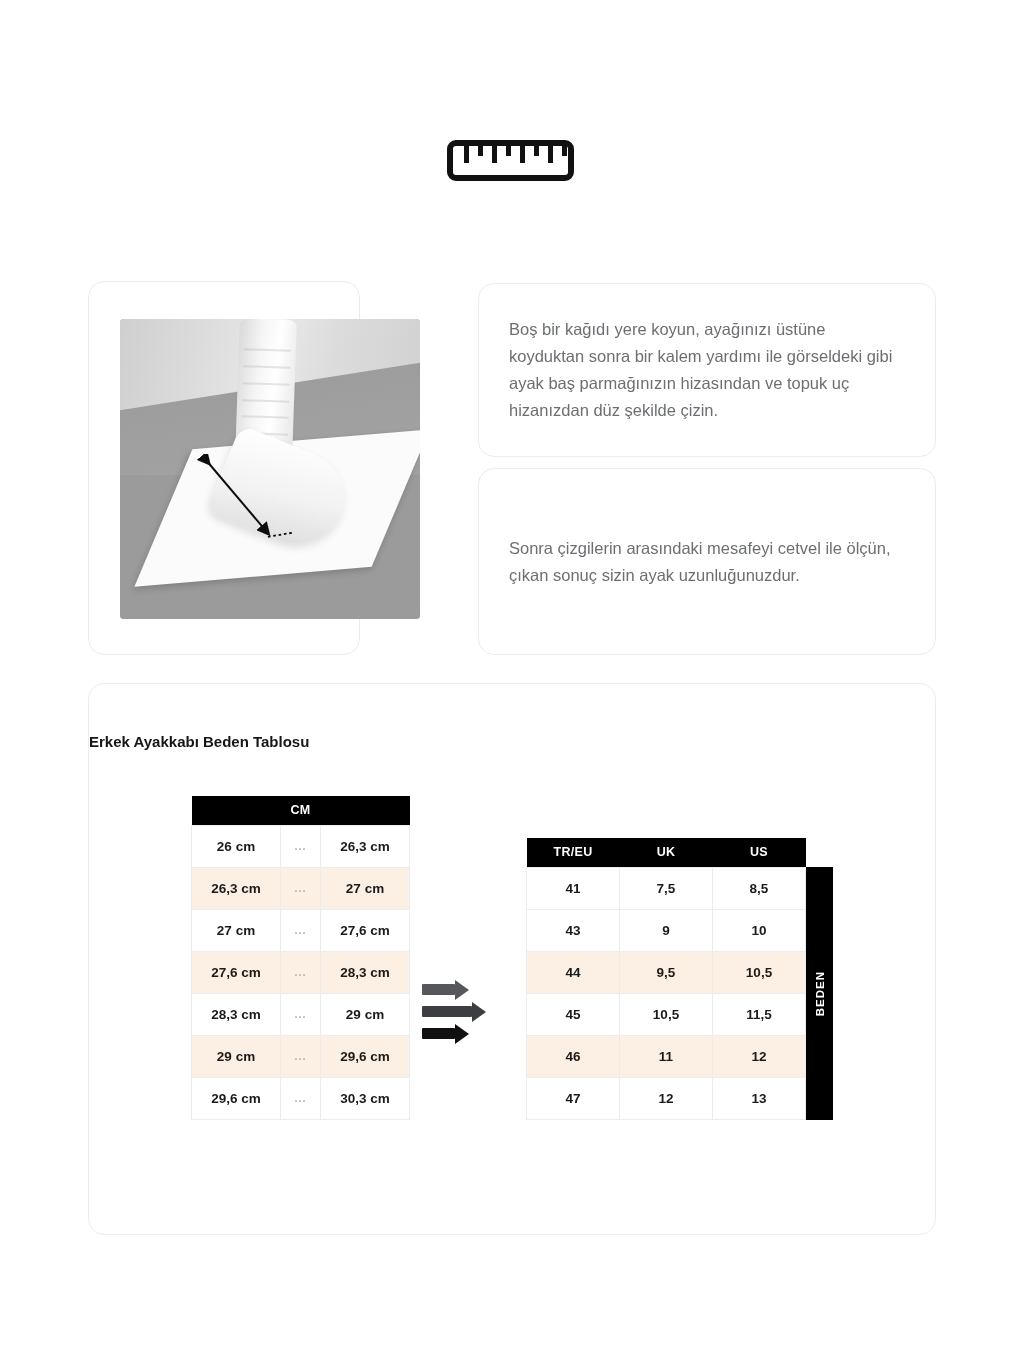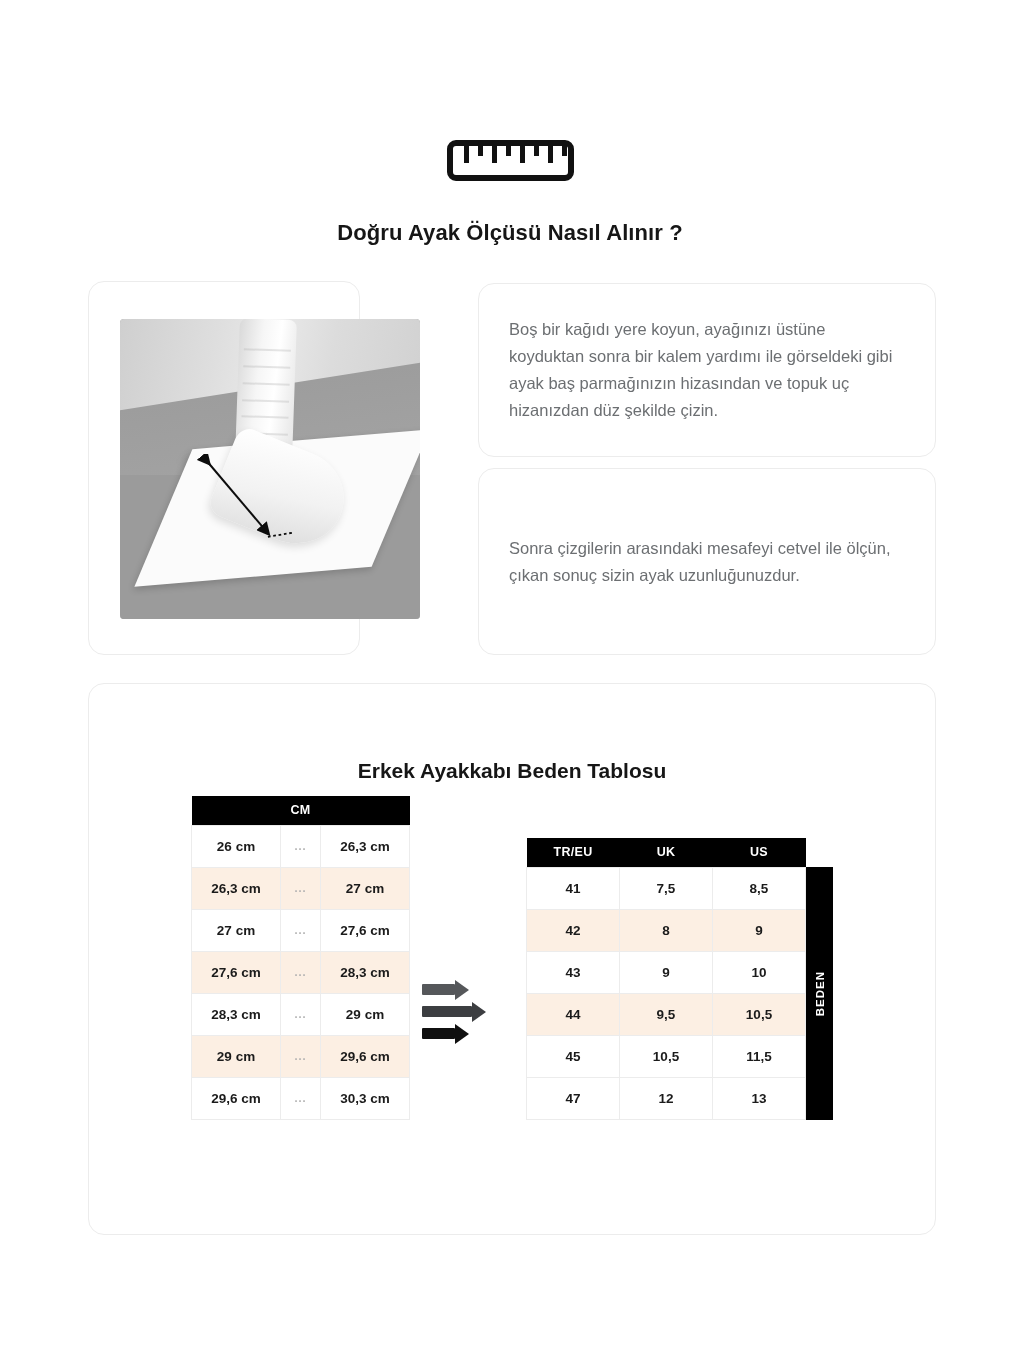--- a/index.html
+++ b/index.html
@@ -169,25 +169,23 @@
     width: 848px;
     height: 552px;
     border: 1px solid #ececec;
     border-radius: 16px;
     background: #fff;
   }
   .table-title {
     position: absolute;
     left: 0; right: 0;
     top: 49px;
-    text-align: center;
-    font-size: 21px;
+    font-size: 15px;
     font-weight: bold;
     color: #161616;
-    margin-top: 26px;
   }
 
   .tables-row {
     position: absolute;
     left: 0; right: 0;
     top: 112px;
     display: flex;
     justify-content: center;
     align-items: flex-end;
   }
@@ -296,21 +294,20 @@
       <div class="tick short" style="left:25px"></div>
       <div class="tick tall" style="left:39px"></div>
       <div class="tick short" style="left:53px"></div>
       <div class="tick tall" style="left:67px"></div>
       <div class="tick short" style="left:81px"></div>
       <div class="tick tall" style="left:95px"></div>
       <div class="tick short" style="left:109px"></div>
     </div>
   </div>
 
-  <h1 class="page-title">Doğru Ayak Ölçüsü Nasıl Alınır ?</h1>
 
   <div class="photo-card">
     <div class="photo-inner">
       <div class="ph-wall"></div>
       <div class="ph-floor"></div>
       <div class="ph-floor2"></div>
       <div class="ph-shadow"></div>
       <div class="ph-paper"></div>
       <div class="ph-leg">
         <div class="rib" style="top:18%"></div>
@@ -417,39 +414,39 @@
               <th>UK</th>
               <th>US</th>
             </tr>
           </thead>
           <tbody>
             <tr>
               <td>41</td>
               <td>7,5</td>
               <td>8,5</td>
             </tr>
-            <tr class="alt">
-              <td>42</td>
-              <td>8</td>
-              <td>9</td>
-            </tr>
             <tr>
               <td>43</td>
               <td>9</td>
               <td>10</td>
             </tr>
             <tr class="alt">
               <td>44</td>
               <td>9,5</td>
               <td>10,5</td>
             </tr>
             <tr>
               <td>45</td>
               <td>10,5</td>
               <td>11,5</td>
+            </tr>
+            <tr class="alt">
+              <td>46</td>
+              <td>11</td>
+              <td>12</td>
             </tr>
             <tr>
               <td>47</td>
               <td>12</td>
               <td>13</td>
             </tr>
           </tbody>
         </table>
         <div class="beden">
           <span>BEDEN</span>

